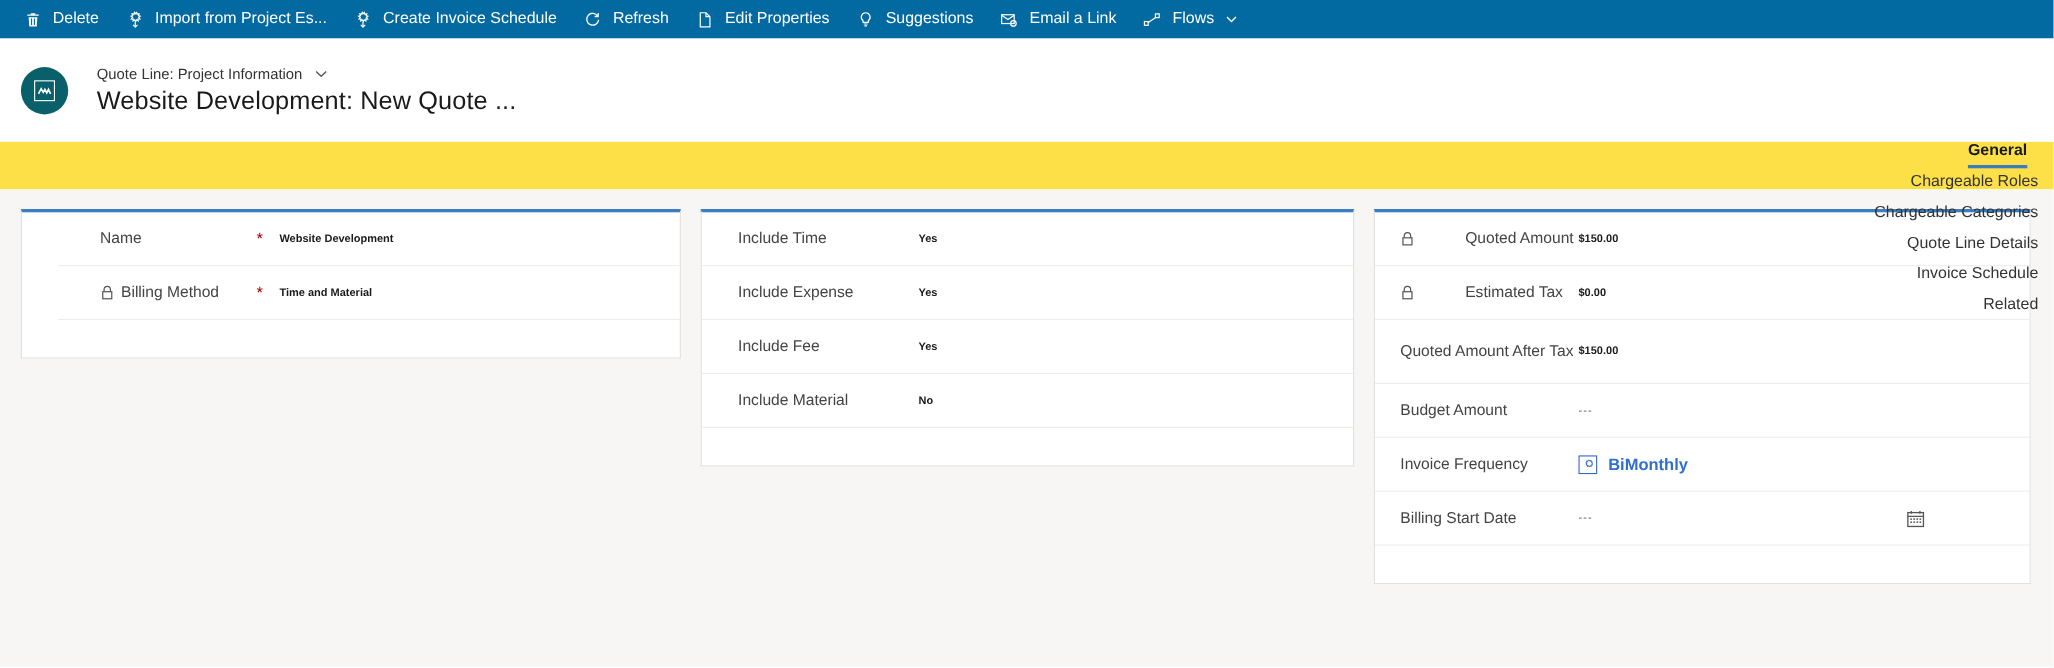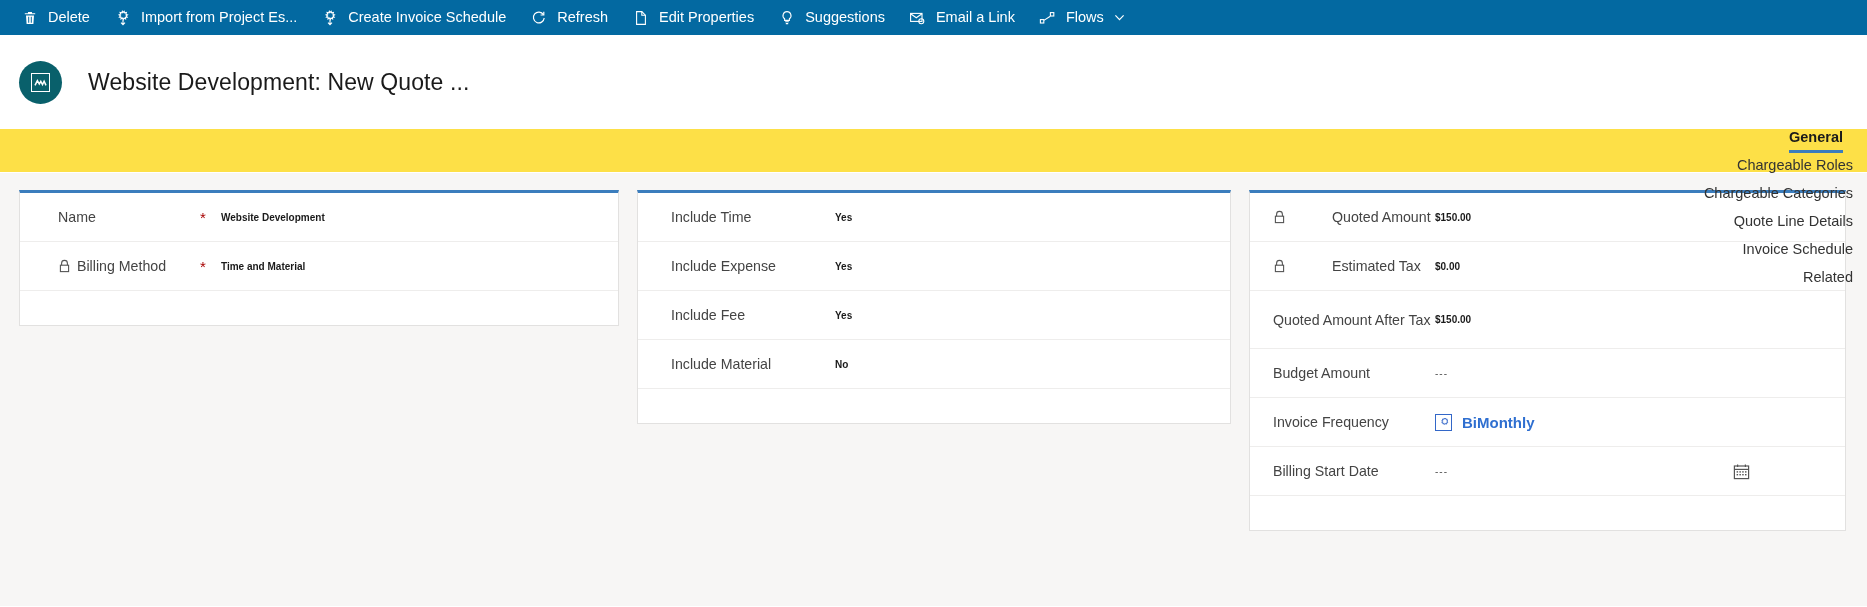--- a/index.html
+++ b/index.html
@@ -113,21 +113,21 @@
     padding-left: 19px;
     padding-right: 19px;
     align-items: flex-start;
   }
   .card {
     background: #ffffff;
     border: 1px solid #e2e1e0;
     border-top: 3px solid #3b7dbd;
     flex: none;
   }
-  .card.c1 { width: 600px; }
+  .card.c1 { width: 600px; padding-left: 33px; }
   .card.c2 { width: 594px; }
   .card.c3 { width: 597px; }
 
   .frow {
     display: flex;
     align-items: center;
     min-height: 49px;
     border-bottom: 1px solid #eeedec;
     padding: 0 16px 0 0;
   }
@@ -307,20 +307,28 @@
 
 <div class="header">
   <div class="avatar">
     <span class="avatar-glyph">
       <svg width="13" height="13" viewBox="0 0 13 13">
           <path d="M1 9.4l2.4-4.8 1.9 3.4 1.5-2.6 1.7 3.1 1.6-3.3 1.9 4.2" fill="none" stroke="#ffffff" stroke-width="1.5"></path>
         </svg>
     </span>
   </div>
   <div class="hdr-text">
+    <div class="hdr-sub">
+      <span>Quote Line: Project Information</span>
+      <span class="hdr-sub-chev">
+        <svg width="14" height="14" viewBox="0 0 14 14">
+            <path d="M2.4 5l4.6 4.4L11.6 5" fill="none" stroke="#555555" stroke-width="1.2"></path>
+          </svg>
+      </span>
+    </div>
     <div class="hdr-title">Website Development: New Quote ...</div>
   </div>
 </div>
 
 <div class="tabstrip">
   <div class="tab active"><span>General</span></div>
   <div class="tab"><span>Chargeable Roles</span></div>
   <div class="tab"><span>Chargeable Categories</span></div>
   <div class="tab"><span>Quote Line Details</span></div>
   <div class="tab"><span>Invoice Schedule</span></div>

